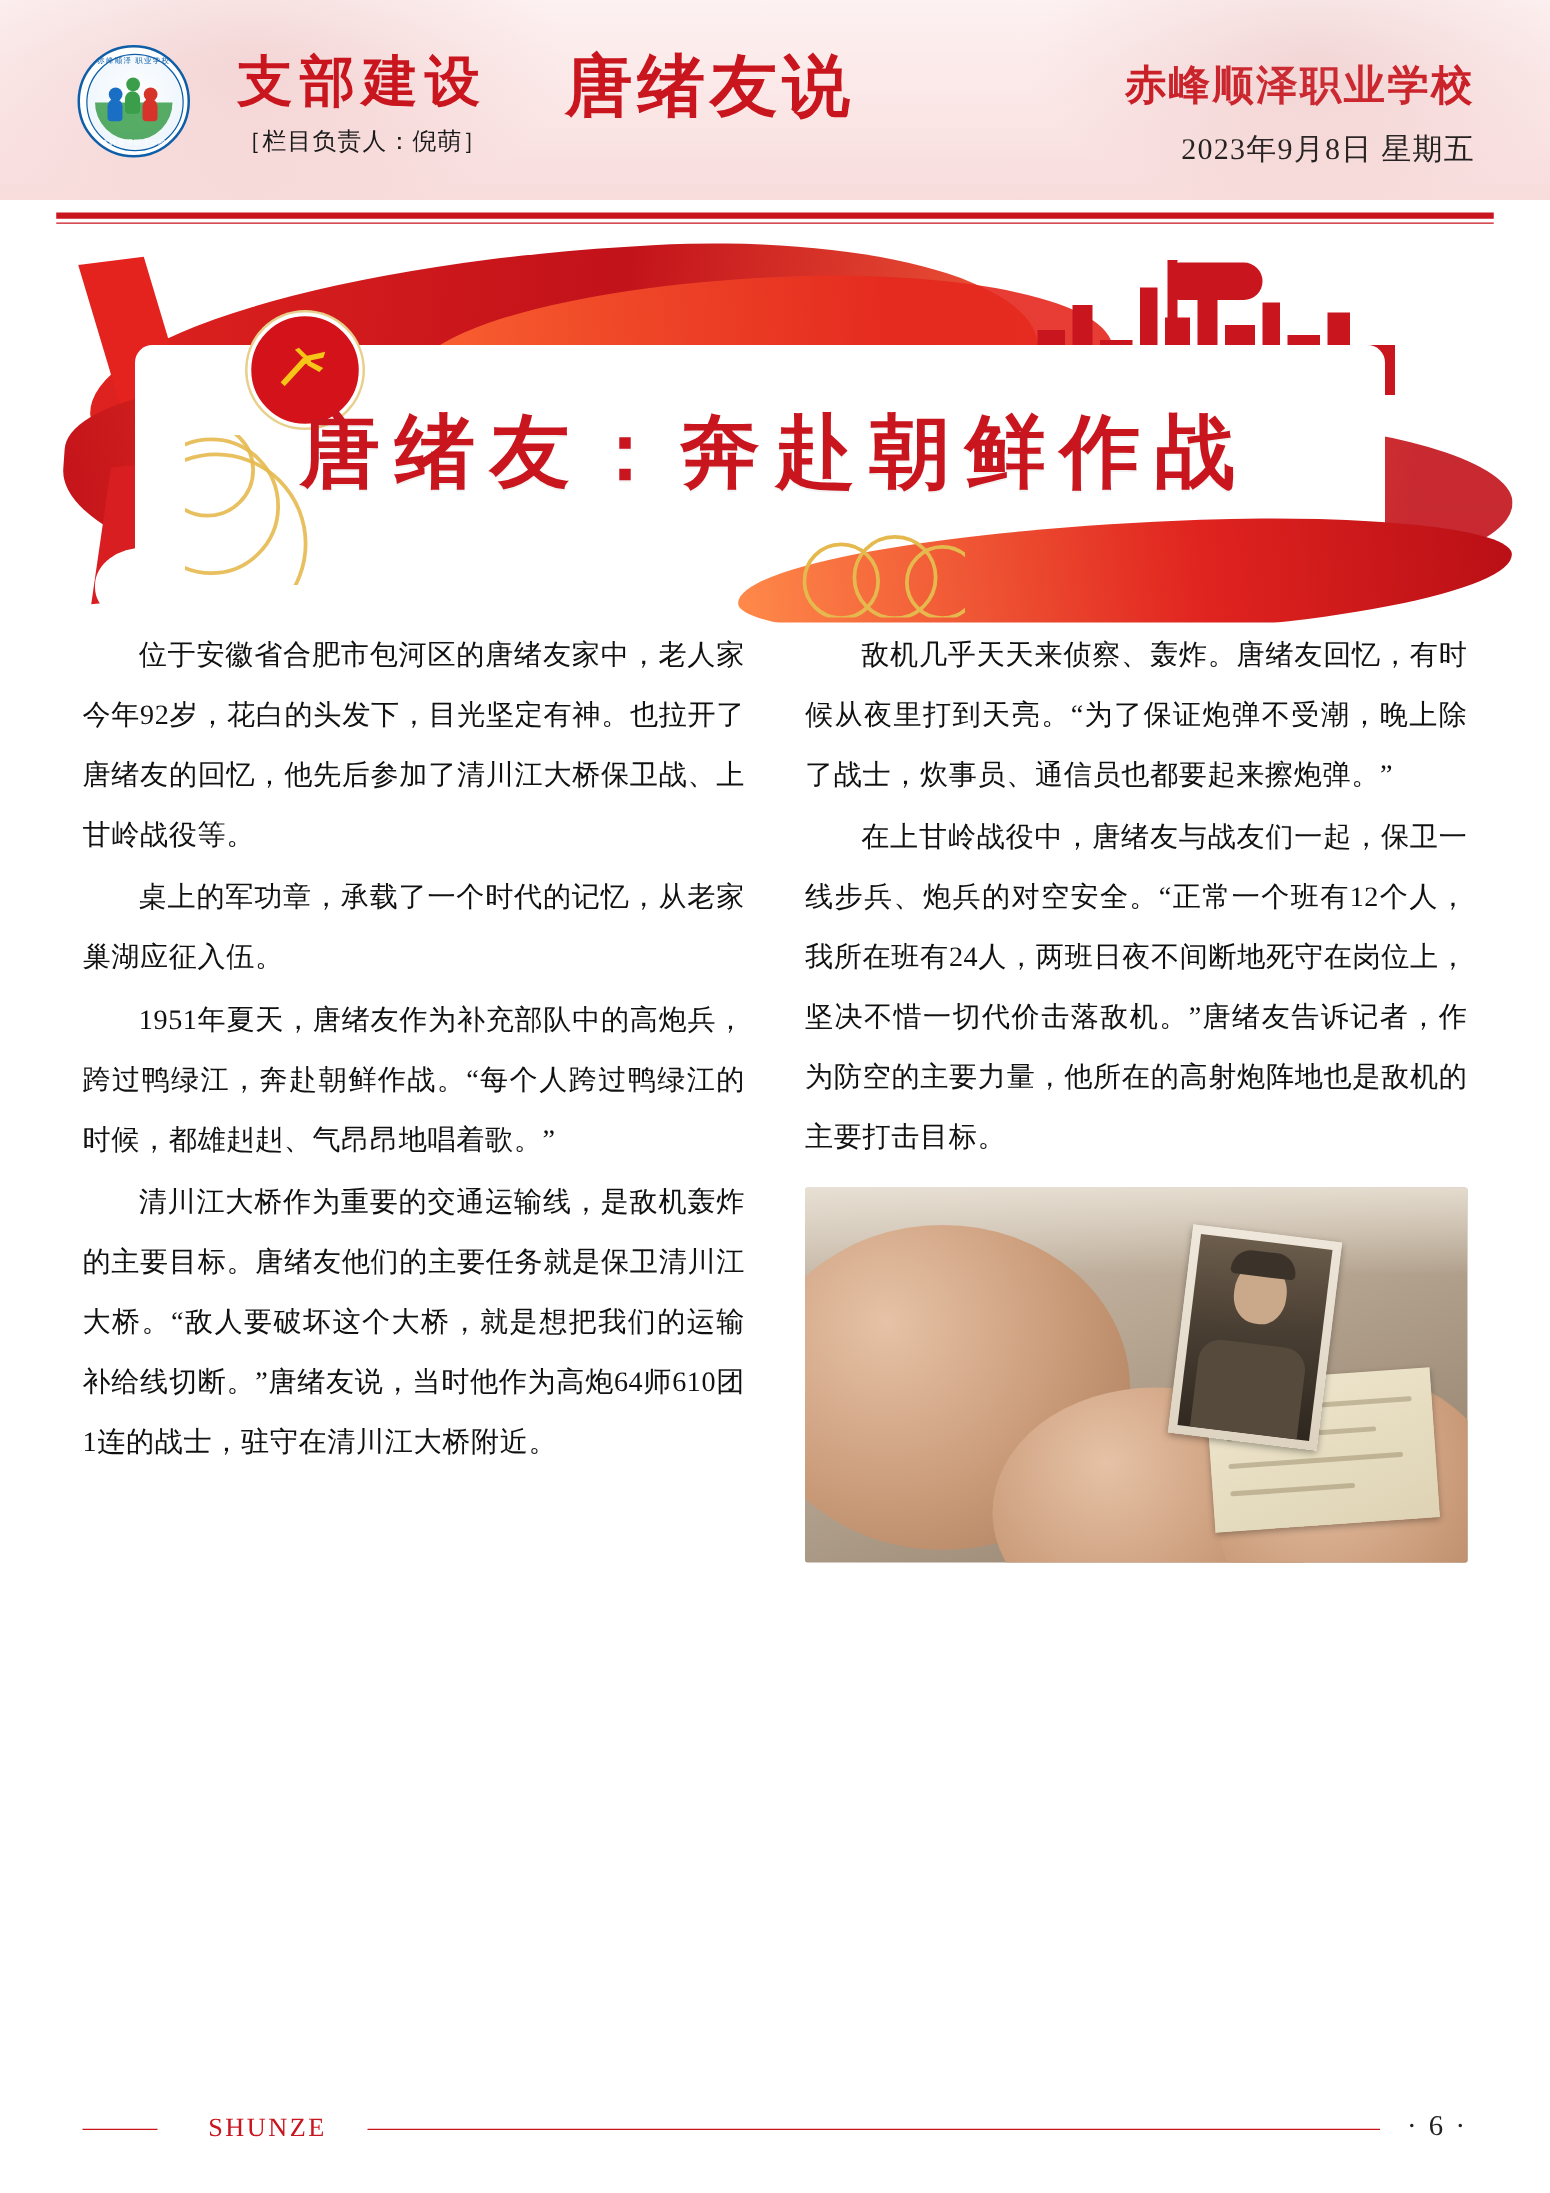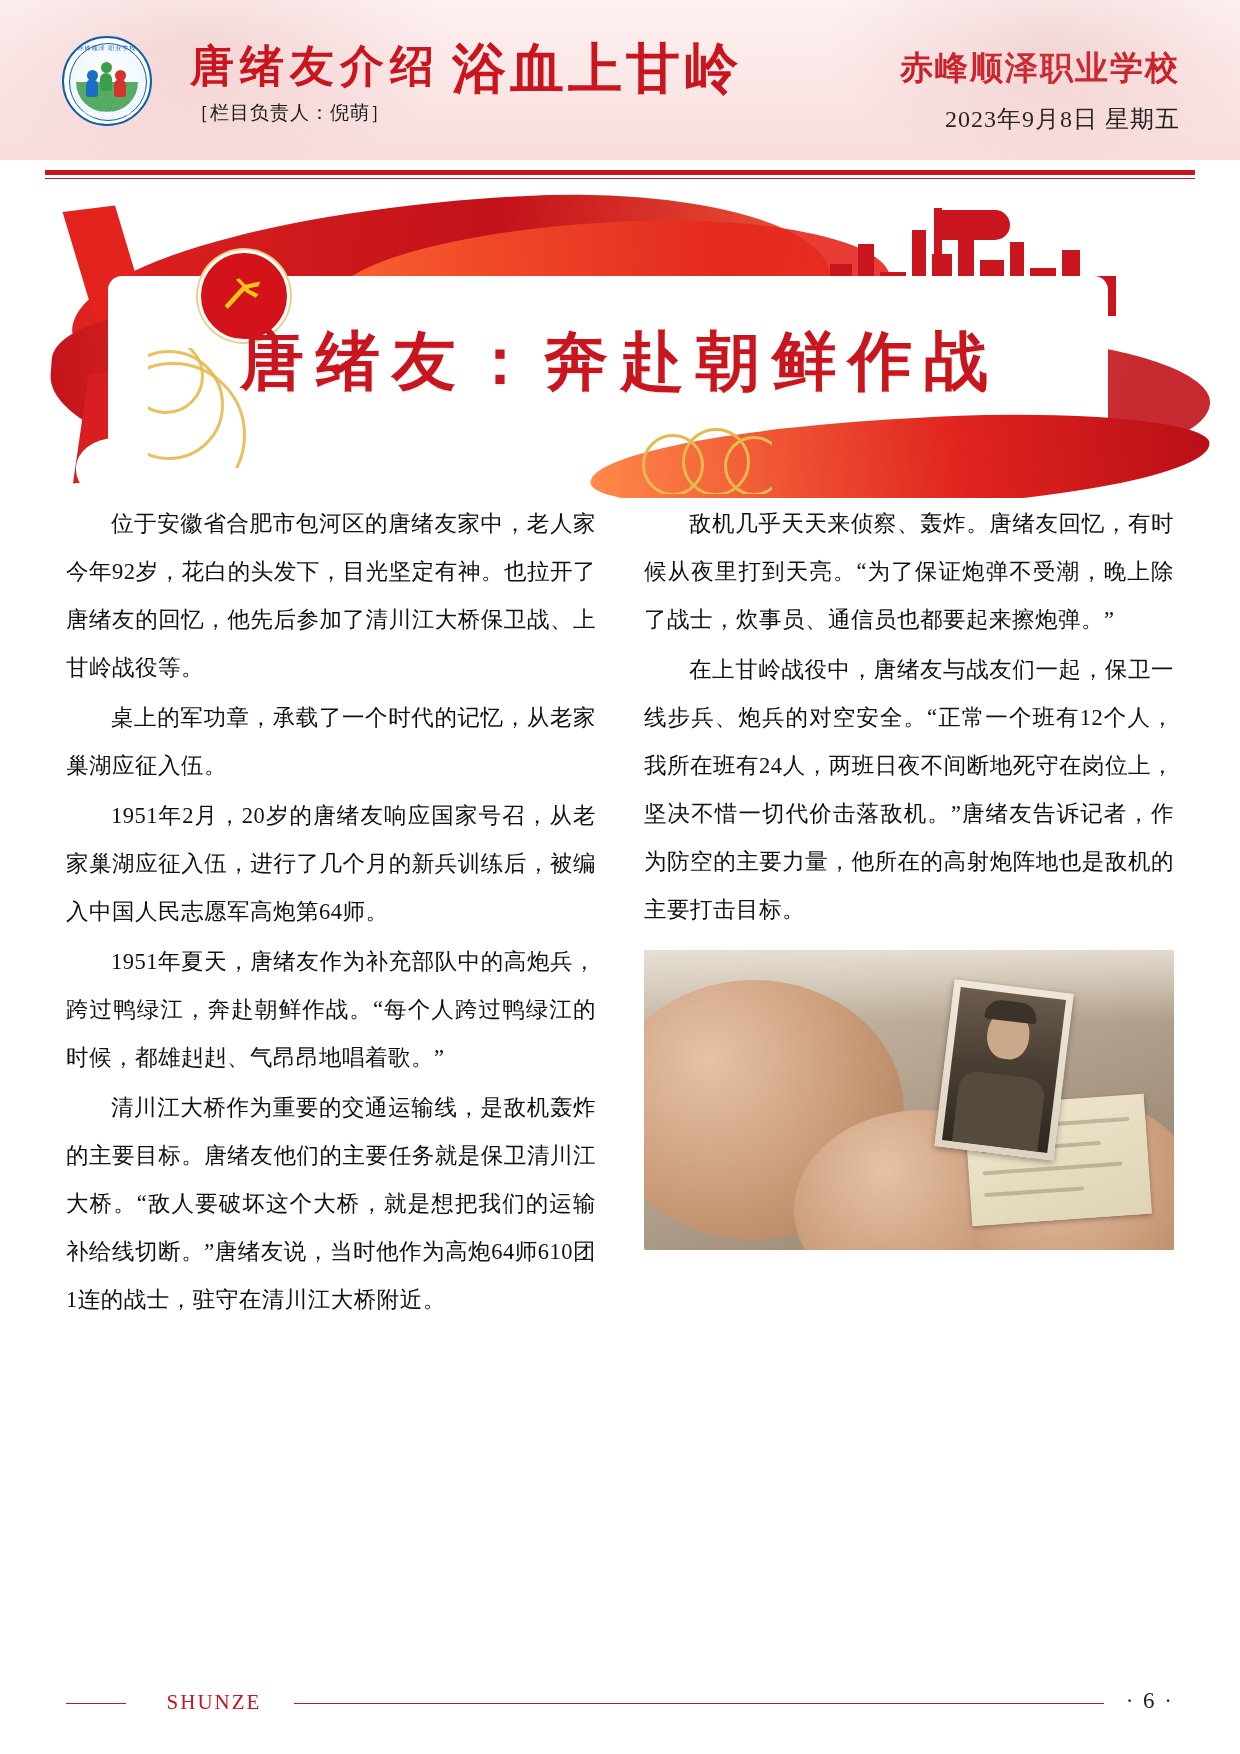--- a/index.html
+++ b/index.html
@@ -467,25 +467,25 @@
         <span class="lp-body b"></span>
           <span class="lp-body g"></span>
           <span class="lp-body r"></span>
       </div>
       <div class="logo-text-top">赤峰顺泽 职业学校</div>
       <div class="logo-text-bot">赤峰顺泽职业学校</div>
     </div>
   </div>
 
   <div class="mh-col1">
-    <div class="mh-title1">唐绪友介绍</div>
+    <div class="mh-title1">支部建设</div>
     <div class="mh-sub1">［栏目负责人：倪萌］</div>
   </div>
 
-  <div class="mh-col2">浴血上甘岭</div>
+  <div class="mh-col2">唐绪友说</div>
 
   <div class="mh-col3">
     <div class="mh-school">赤峰顺泽职业学校</div>
     <div class="mh-date">2023年9月8日  星期五</div>
   </div>
 </div>
 
 <div class="rule-wrap">
   <div class="rule-thick"></div>
   <div class="rule-thin"></div>
@@ -545,21 +545,20 @@
   </div>
 
   <div class="banner-title">唐绪友：奔赴朝鲜作战</div>
 </div>
 
 <div class="content">
 
   <div class="col">
     <p class="para">位于安徽省合肥市包河区的唐绪友家中，老人家今年92岁，花白的头发下，目光坚定有神。也拉开了唐绪友的回忆，他先后参加了清川江大桥保卫战、上甘岭战役等。</p>
     <p class="para">桌上的军功章，承载了一个时代的记忆，从老家巢湖应征入伍。</p>
-    <p class="para">1951年2月，20岁的唐绪友响应国家号召，从老家巢湖应征入伍，进行了几个月的新兵训练后，被编入中国人民志愿军高炮第64师。</p>
     <p class="para">1951年夏天，唐绪友作为补充部队中的高炮兵，跨过鸭绿江，奔赴朝鲜作战。“每个人跨过鸭绿江的时候，都雄赳赳、气昂昂地唱着歌。”</p>
     <p class="para">清川江大桥作为重要的交通运输线，是敌机轰炸的主要目标。唐绪友他们的主要任务就是保卫清川江大桥。“敌人要破坏这个大桥，就是想把我们的运输补给线切断。”唐绪友说，当时他作为高炮64师610团1连的战士，驻守在清川江大桥附近。</p>
   </div>
 
   <div class="col">
     <p class="para">敌机几乎天天来侦察、轰炸。唐绪友回忆，有时候从夜里打到天亮。“为了保证炮弹不受潮，晚上除了战士，炊事员、通信员也都要起来擦炮弹。”</p>
     <p class="para">在上甘岭战役中，唐绪友与战友们一起，保卫一线步兵、炮兵的对空安全。“正常一个班有12个人，我所在班有24人，两班日夜不间断地死守在岗位上，坚决不惜一切代价击落敌机。”唐绪友告诉记者，作为防空的主要力量，他所在的高射炮阵地也是敌机的主要打击目标。</p>
 
     <div class="photo">
       <div class="ph-blur-top"></div>

